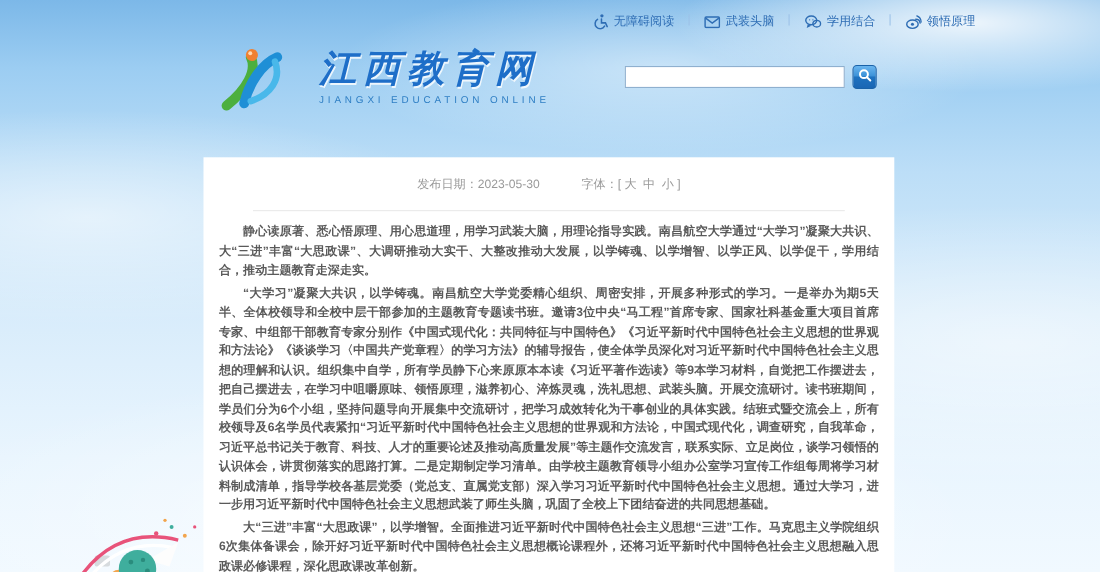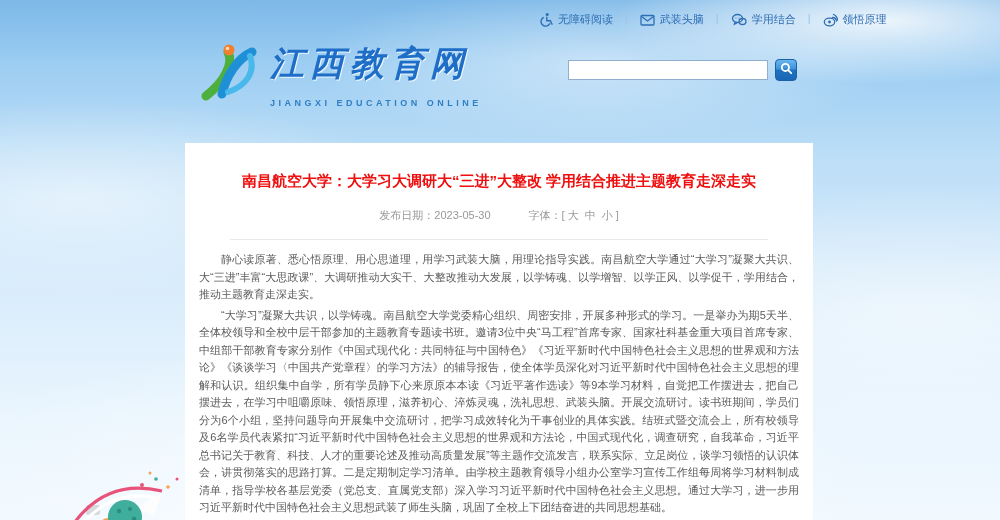--- a/index.html
+++ b/index.html
@@ -20,32 +20,32 @@
   .topbar {
     position: absolute; top: 12px; left: 538px;
     display: flex; 
     font-size: 11px; color: #2e6db4; white-space: nowrap;
   }
   .topbar .tlink { display:flex; align-items:center; gap:5px; cursor:pointer; }
   .topbar .sep { color:#9cc2e8; margin:0 12px; font-size:11px; }
   .topbar svg { display:block; }
 
   
-  .logo { position:absolute; left:198px; top:42px; display:flex; align-items:flex-start; gap:6px; cursor:pointer; }
+  .logo { position:absolute; left:198px; top:42px; display:flex; align-items:flex-start; gap:26px; cursor:pointer; }
   .logo-mark { width:66px; height:62px; }
   .logo-text-wrap { padding-top:2px; }
   .site-name {
     font-family: "DejaVu Serif", "Liberation Serif", serif;
     font-style: italic; font-weight: bold;
     font-size: 34px; line-height: 38px; letter-spacing: 6px;
     color: #1e6ec8; text-shadow: 1px 1px 0 rgba(255,255,255,.8);
   }
   .site-name-en {
-    margin-top: 16px; font-size: 9px; letter-spacing: 3.5px;
-    color: #2f7fc4; font-weight: bold;
+    margin-top: 4px; font-size: 9px; letter-spacing: 3.5px;
+    color: #2f7fc4; font-weight: normal;
   }
 
   
   .search { position:absolute; left:568px; top:59px; display:flex; align-items:center; gap:7px; }
   .search input {
     width: 200px; height: 20px; border: 1px solid #8fb0cf; background:#fff;
     font-size: 11px; padding: 0 5px; outline: none;
   }
   .search-btn {
     width: 22px; height: 22px; border: 1px solid #1a62a8; border-radius: 4px;
@@ -60,21 +60,21 @@
   }
   .article-title {
     margin: 28px 14px 0; text-align:center;
     font-size: 15px; font-weight: bold; color: #ee0f0f; line-height: 20px;
   }
   .meta { margin-top:17px; text-align:center; font-size:11px; color:#999; }
   .meta .gap { display:inline-block; width:38px; }
   .font-size-opt { cursor:pointer; margin:0 3px; color:#999; }
   .divider { margin: 16px 45px 0; border-top: 1px solid #e9e9e9; }
   .body-text { margin: 11px 14px 0; font-size: 11px; color:#5a5a5a; text-align: justify; }
-  .body-text p { text-indent: 2em; line-height: 17.5px; margin-bottom: 3px; }
+  .body-text p { text-indent: 2em; line-height: 17.5px; margin-bottom: 3px; font-weight: bold; }
 
   
   .decor { position:absolute; left:62px; top:443px; width:160px; height:90px; pointer-events:none; }
   .widget-handle {
     position:absolute; left:86px; top:505px; width:14px; height:10px;
     background:#d7dbde; border-radius:2px;
   }
 </style>
 </head>
 <body>
@@ -149,21 +149,20 @@
     <span>
       <svg width="13" height="13" viewBox="0 0 13 13" fill="none" stroke="#ffffff" stroke-width="1.8" stroke-linecap="round">
         <circle cx="5.4" cy="5.4" r="3.6"></circle>
         <path d="M8.2 8.2 L11.2 11.2"></path>
       </svg>
     </span>
   </button>
 </div>
 
 <div class="card">
-  <h1 class="article-title">南昌航空大学：大学习大调研大“三进”大整改 学用结合推进主题教育走深走实</h1>
   <div class="meta">
     <span>发布日期：</span><span>2023-05-30</span><span class="gap"></span><span>字体：</span><span>[</span><span class="font-size-opt">大</span><span class="font-size-opt">中</span><span class="font-size-opt">小</span><span>]</span>
   </div>
   <div class="divider"></div>
   <div class="body-text">
     <p>静心读原著、悉心悟原理、用心思道理，用学习武装大脑，用理论指导实践。南昌航空大学通过“大学习”凝聚大共识、大“三进”丰富“大思政课”、大调研推动大实干、大整改推动大发展，以学铸魂、以学增智、以学正风、以学促干，学用结合，推动主题教育走深走实。</p>
     <p>“大学习”凝聚大共识，以学铸魂。南昌航空大学党委精心组织、周密安排，开展多种形式的学习。一是举办为期5天半、全体校领导和全校中层干部参加的主题教育专题读书班。邀请3位中央“马工程”首席专家、国家社科基金重大项目首席专家、中组部干部教育专家分别作《中国式现代化：共同特征与中国特色》《习近平新时代中国特色社会主义思想的世界观和方法论》《谈谈学习〈中国共产党章程〉的学习方法》的辅导报告，使全体学员深化对习近平新时代中国特色社会主义思想的理解和认识。组织集中自学，所有学员静下心来原原本本读《习近平著作选读》等9本学习材料，自觉把工作摆进去，把自己摆进去，在学习中咀嚼原味、领悟原理，滋养初心、淬炼灵魂，洗礼思想、武装头脑。开展交流研讨。读书班期间，学员们分为6个小组，坚持问题导向开展集中交流研讨，把学习成效转化为干事创业的具体实践。结班式暨交流会上，所有校领导及6名学员代表紧扣“习近平新时代中国特色社会主义思想的世界观和方法论，中国式现代化，调查研究，自我革命，习近平总书记关于教育、科技、人才的重要论述及推动高质量发展”等主题作交流发言，联系实际、立足岗位，谈学习领悟的认识体会，讲贯彻落实的思路打算。二是定期制定学习清单。由学校主题教育领导小组办公室学习宣传工作组每周将学习材料制成清单，指导学校各基层党委（党总支、直属党支部）深入学习习近平新时代中国特色社会主义思想。通过大学习，进一步用习近平新时代中国特色社会主义思想武装了师生头脑，巩固了全校上下团结奋进的共同思想基础。</p>
     <p>大“三进”丰富“大思政课”，以学增智。全面推进习近平新时代中国特色社会主义思想“三进”工作。马克思主义学院组织6次集体备课会，除开好习近平新时代中国特色社会主义思想概论课程外，还将习近平新时代中国特色社会主义思想融入思政课必修课程，深化思政课改革创新。</p>
   </div>
 </div>

